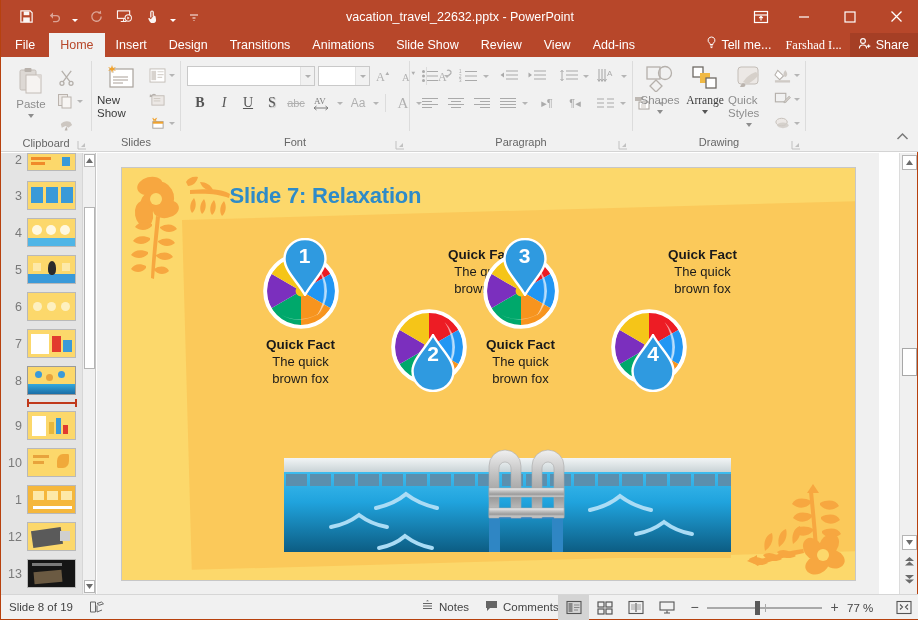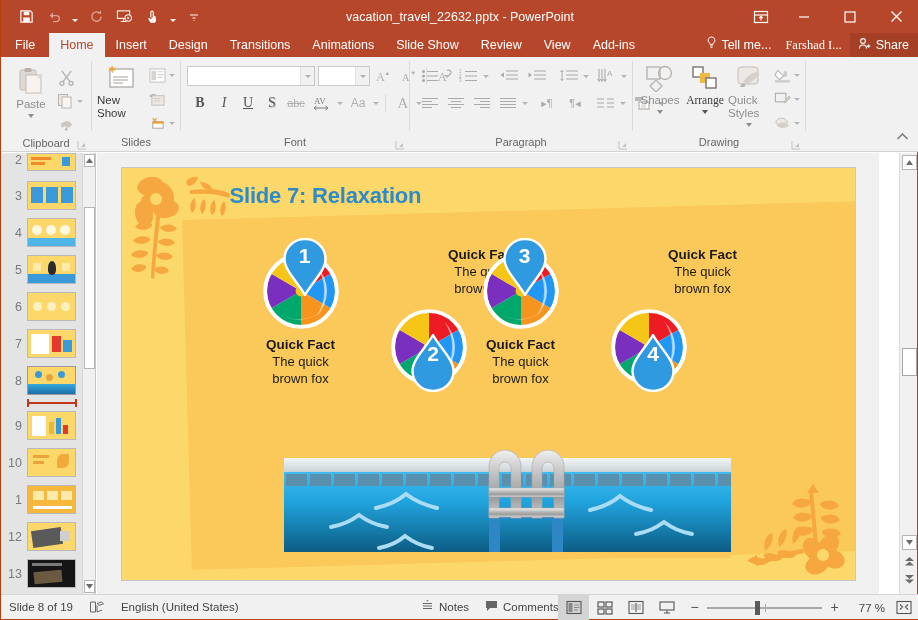--- a/index.html
+++ b/index.html
@@ -154,21 +154,21 @@
   }
   .sb-item { display:flex; align-items:center; gap:5px; padding:0 8px; height:25px; }
   .sb-right { position:absolute; right:0; top:0; height:25px; display:flex; align-items:center; }
   .viewbtn { width:31px; height:25px; display:flex; align-items:center; justify-content:center; color:#555; }
   .viewbtn.sel { background:#d4d4d4; }
   .zoomslider { display:flex; align-items:center; gap:6px; padding:0 6px; }
   .zs-track { position:relative; width:115px; height:2px; background:#a9a9a9; }
   .zs-tick { position:absolute; top:-3px; left:50%; width:1px; height:8px; background:#a9a9a9; }
   .zs-knob { position:absolute; top:-6px; left:42%; width:5px; height:14px; background:#5a5a5a; }
   .zs-sign { width:13px; text-align:center; color:#555; font-size:14px; line-height:13px; }
-  .zoompct { width:42px; text-align:right; padding-right:4px; color:#444; }
+  .zoompct { width:42px; padding-right:4px; color:#444; }
 </style>
 </head>
 <body>
 
 <div id="app">
 
   <div class="titlebar">
     <div class="qat">
       <div class="qat-btn">
         <svg width="15" height="15" viewBox="0 0 16 16">
@@ -1065,23 +1065,20 @@
     <div class="sb-item">
       <span>Slide 8 of 19</span>
     </div>
     <div class="sb-item">
       <svg width="16" height="14" viewBox="0 0 16 14">
           <path d="M1.5 2h5v10h-5z" fill="none" stroke="#666" stroke-width="1"></path>
           <path d="M8 3.5l4.5-1.5 2 1.8-4.5 1.5z" fill="none" stroke="#666" stroke-width="1"></path>
           <path d="M8 5.5v6.5l5-2" fill="none" stroke="#666" stroke-width="1"></path>
         </svg>
     </div>
-    <div class="sb-item">
-      <span>English (United States)</span>
-    </div>
 
     <div style="position:absolute;left:412px;display:flex;align-items:center;height:25px">
       <div class="sb-item">
         <span>
           <svg width="13" height="12" viewBox="0 0 13 12">
               <path d="M2 3.5h9M2 6h9M2 8.5h9" stroke="#666" stroke-width="1.1"></path>
               <path d="M5 1.2 6.5 0 8 1.2z" fill="#666"></path>
             </svg>
         </span>
         <span>Notes</span>

